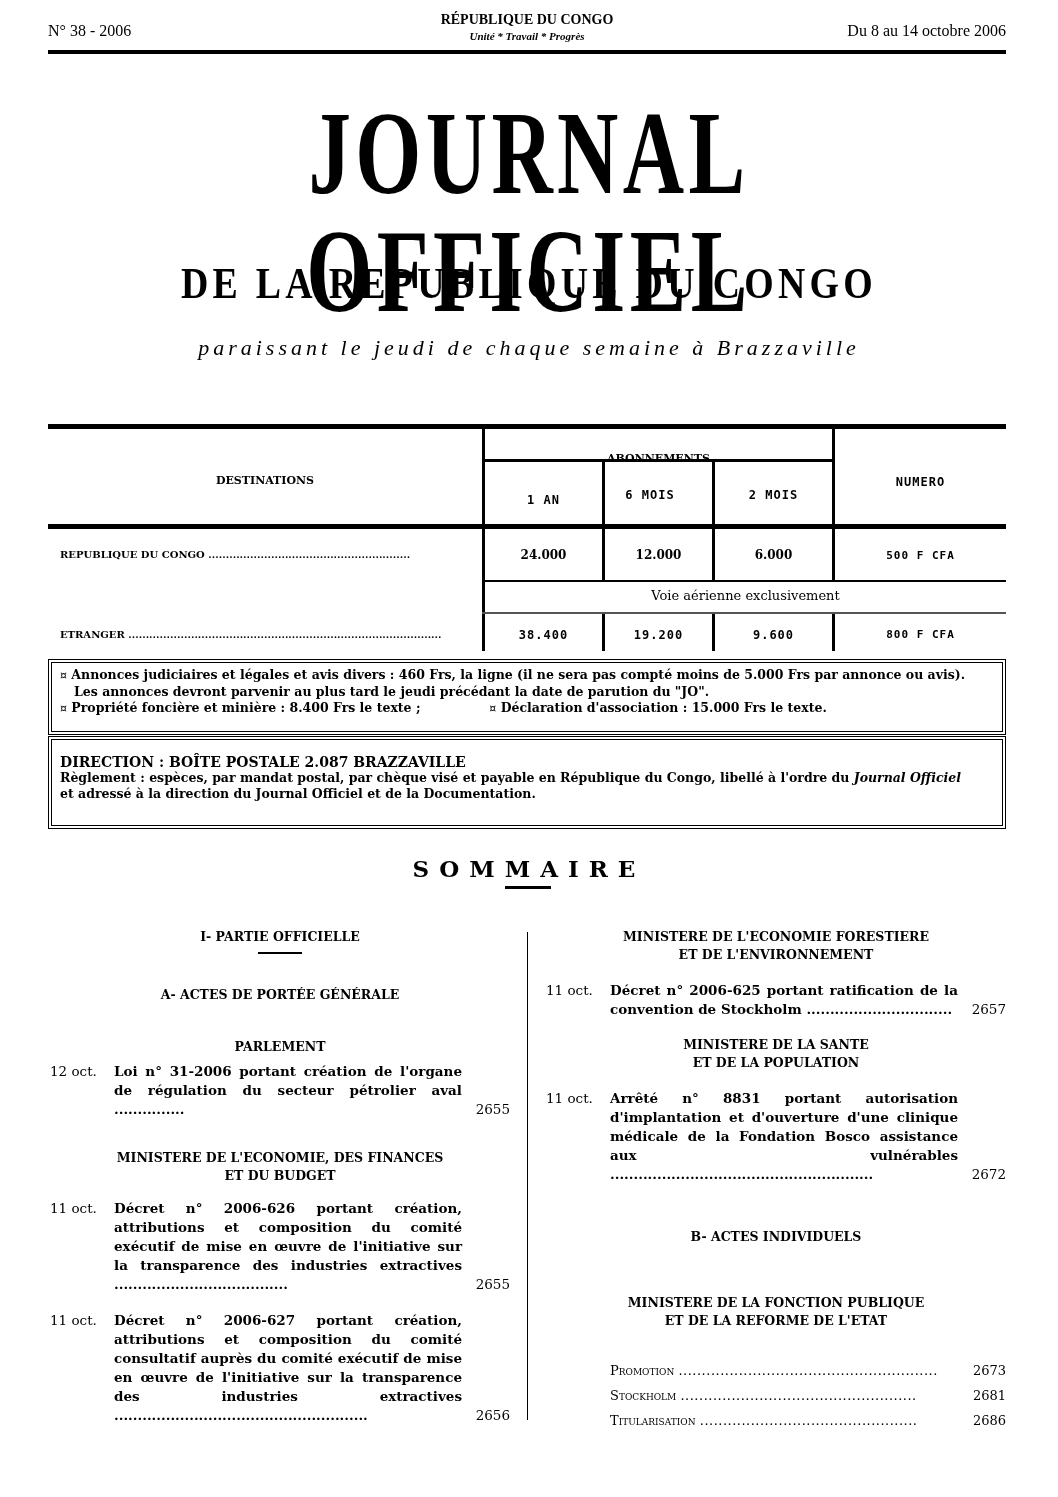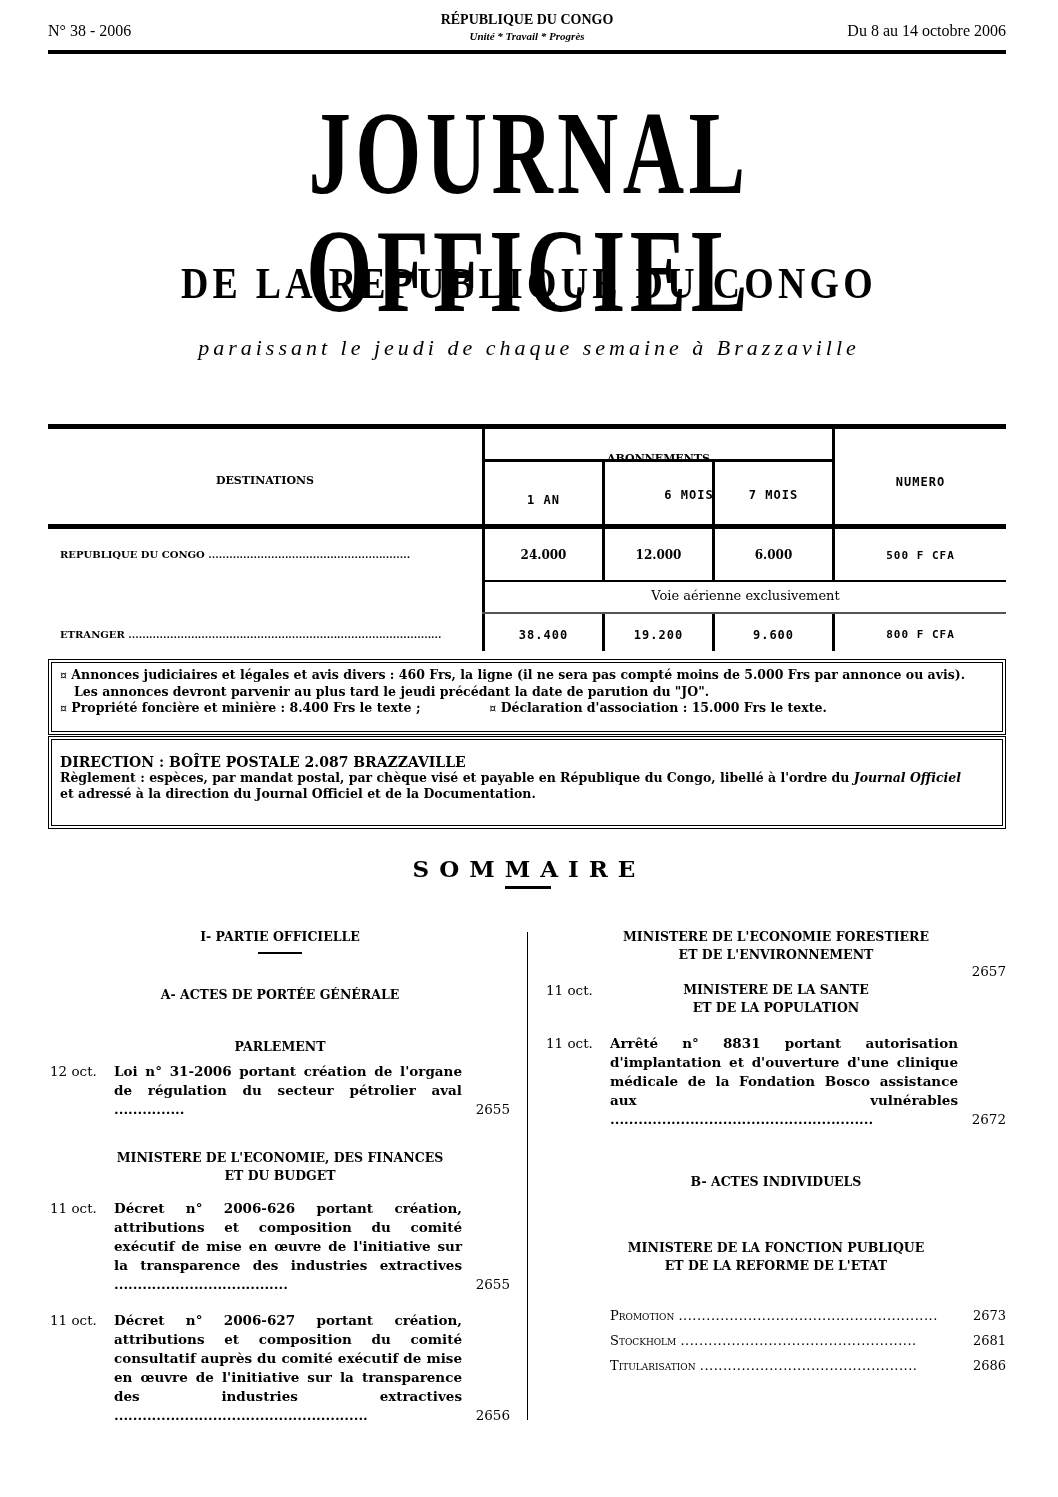--- a/index.html
+++ b/index.html
@@ -84,22 +84,22 @@
   <div class="vline" style="left:664px; top:188px; height:39px;"></div>
   <div class="vline" style="left:784px; top:188px; height:39px;"></div>
 
   <div class="hline" style="left:434px; top:35px; width:352px;"></div>
   <div class="hline" style="left:434px; top:156px; width:524px; height:2px;"></div>
   <div class="hline" style="left:434px; top:188px; width:524px; height:2px; background:#555;"></div>
 
   <div class="cell" style="left:0; top:50px; width:434px; font-size:11px;">DESTINATIONS</div>
   <div class="cell" style="left:437px; top:28px; width:347px; font-size:11px;">ABONNEMENTS</div>
   <div class="cell mono" style="left:437px; top:69px; width:117px;">1 AN</div>
-  <div class="cell mono" style="left:586px; top:64px; width:110px;">6 MOIS</div>
-  <div class="cell mono" style="left:667px; top:64px; width:117px;">7 MOIS</div>
+  <div class="cell mono" style="left:547px; top:64px; width:110px;">6 MOIS</div>
+  <div class="cell mono" style="left:667px; top:64px; width:117px;">2 MOIS</div>
   <div class="cell mono" style="left:787px; top:51px; width:171px;">NUMERO</div>
 
   <div class="dest-label" style="left:12px; top:125px; width:410px;">REPUBLIQUE DU CONGO ..........................................................</div>
   <div class="cell" style="left:437px; top:124px; width:117px;">24.000</div>
   <div class="cell" style="left:557px; top:124px; width:107px;">12.000</div>
   <div class="cell" style="left:667px; top:124px; width:117px;">6.000</div>
   <div class="cell mono" style="left:787px; top:125px; width:171px; font-size:11px;">500 F CFA</div>
 
   <div class="cell" style="left:437px; top:164px; width:521px; font-weight:normal; font-size:13px;">Voie aérienne exclusivement</div>
 
@@ -166,20 +166,21 @@
   </div>
 </div>
 
 <div class="col right">
   <div class="sec-title">
     <div>MINISTERE DE L'ECONOMIE FORESTIERE</div>
     <div>ET DE L'ENVIRONNEMENT</div>
   </div>
   <div class="entry" style="margin-top:17px;">
     <span class="entry-date">11 oct.</span>
+    <div class="entry-text">Décret n° 2006-625 portant ratification de la convention de Stockholm ...............................</div>
     <span class="entry-page">2657</span>
   </div>
 
   <div class="sec-title" style="margin-top:17px;">
     <div>MINISTERE DE LA SANTE</div>
     <div>ET DE LA POPULATION</div>
   </div>
   <div class="entry" style="margin-top:17px;">
     <span class="entry-date">11 oct.</span>
     <div class="entry-text">Arrêté n° 8831 portant autorisation d'implantation et d'ouverture d'une clinique médicale de la Fondation Bosco assistance aux vulnérables ........................................................</div>

